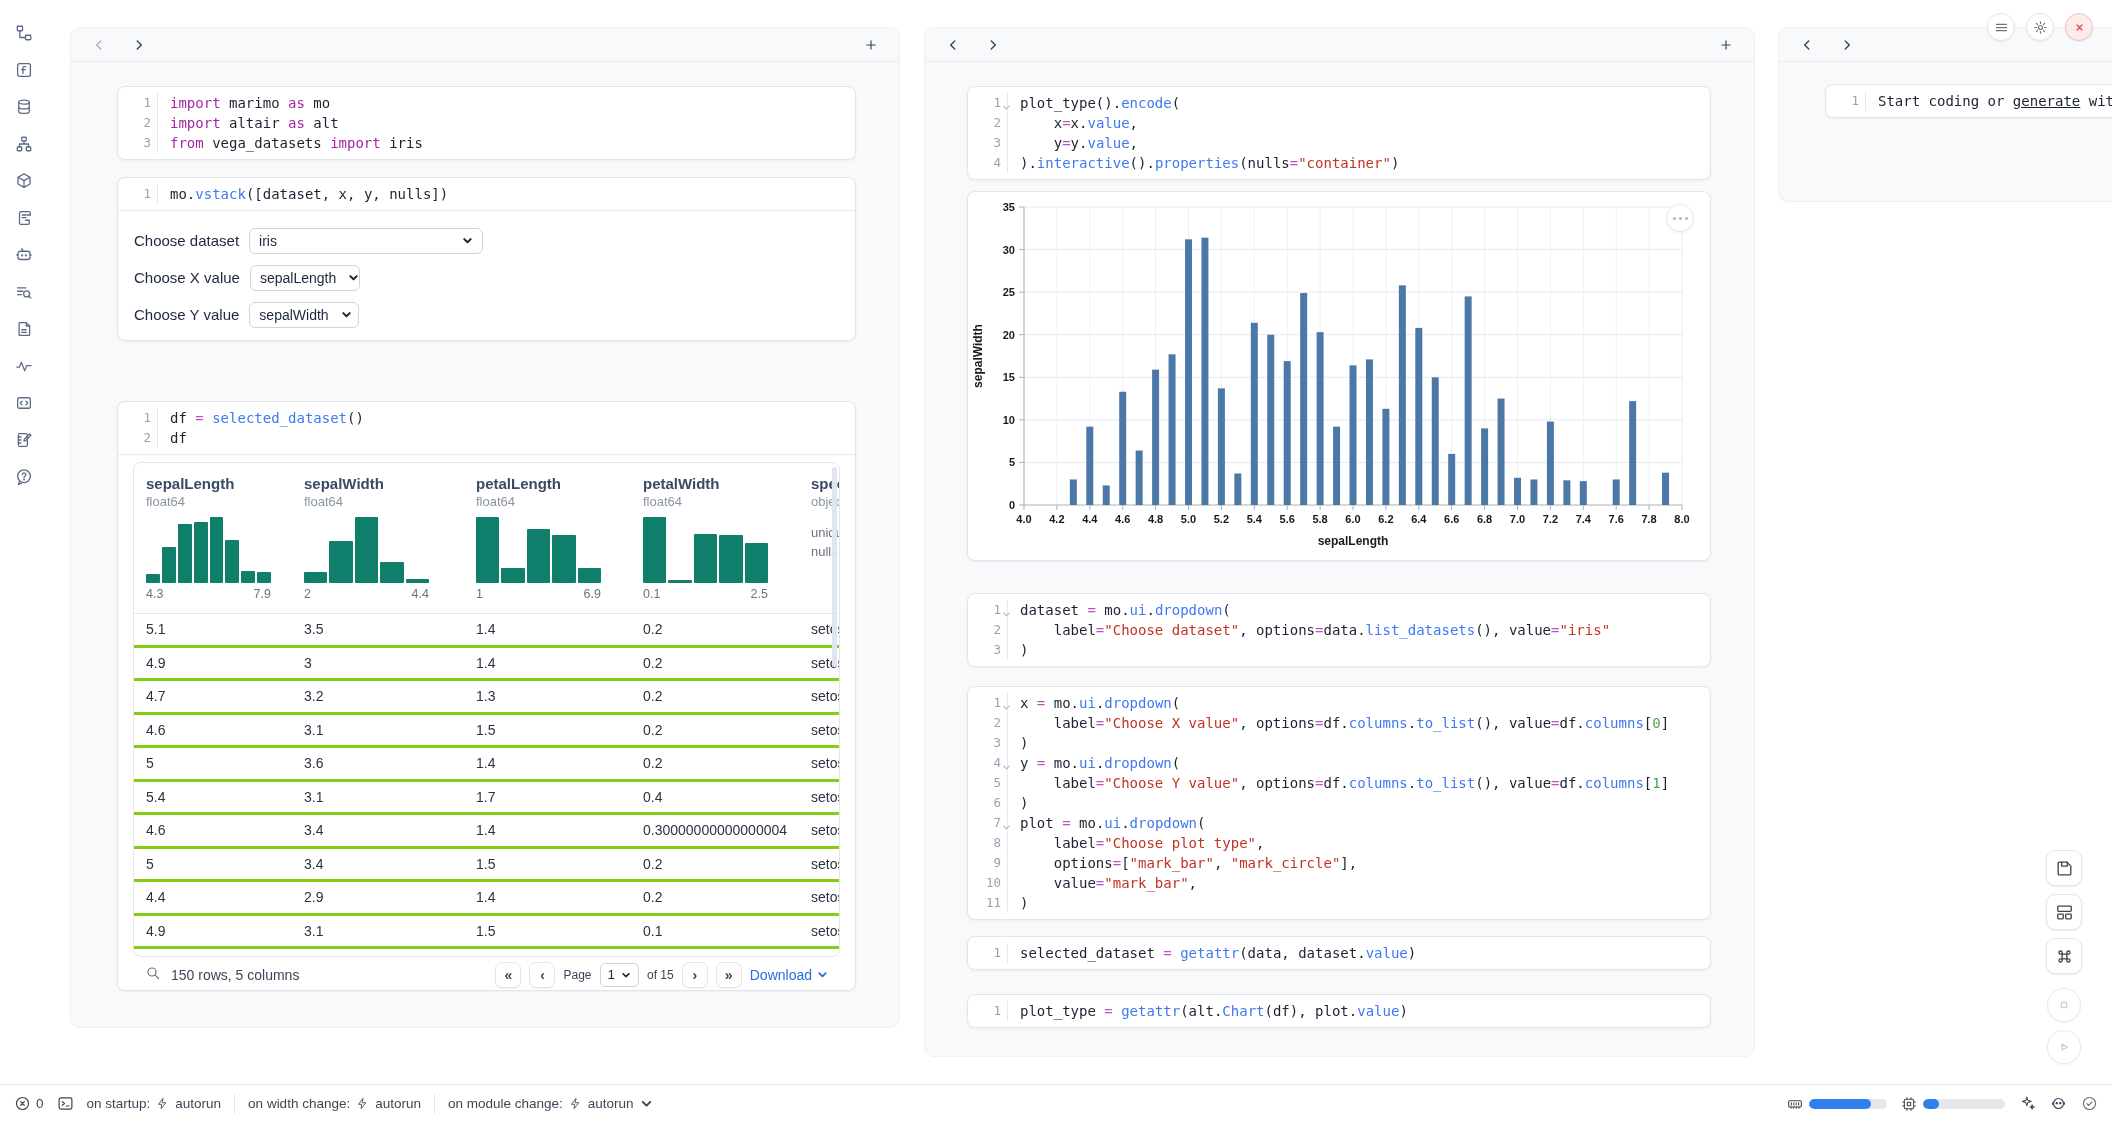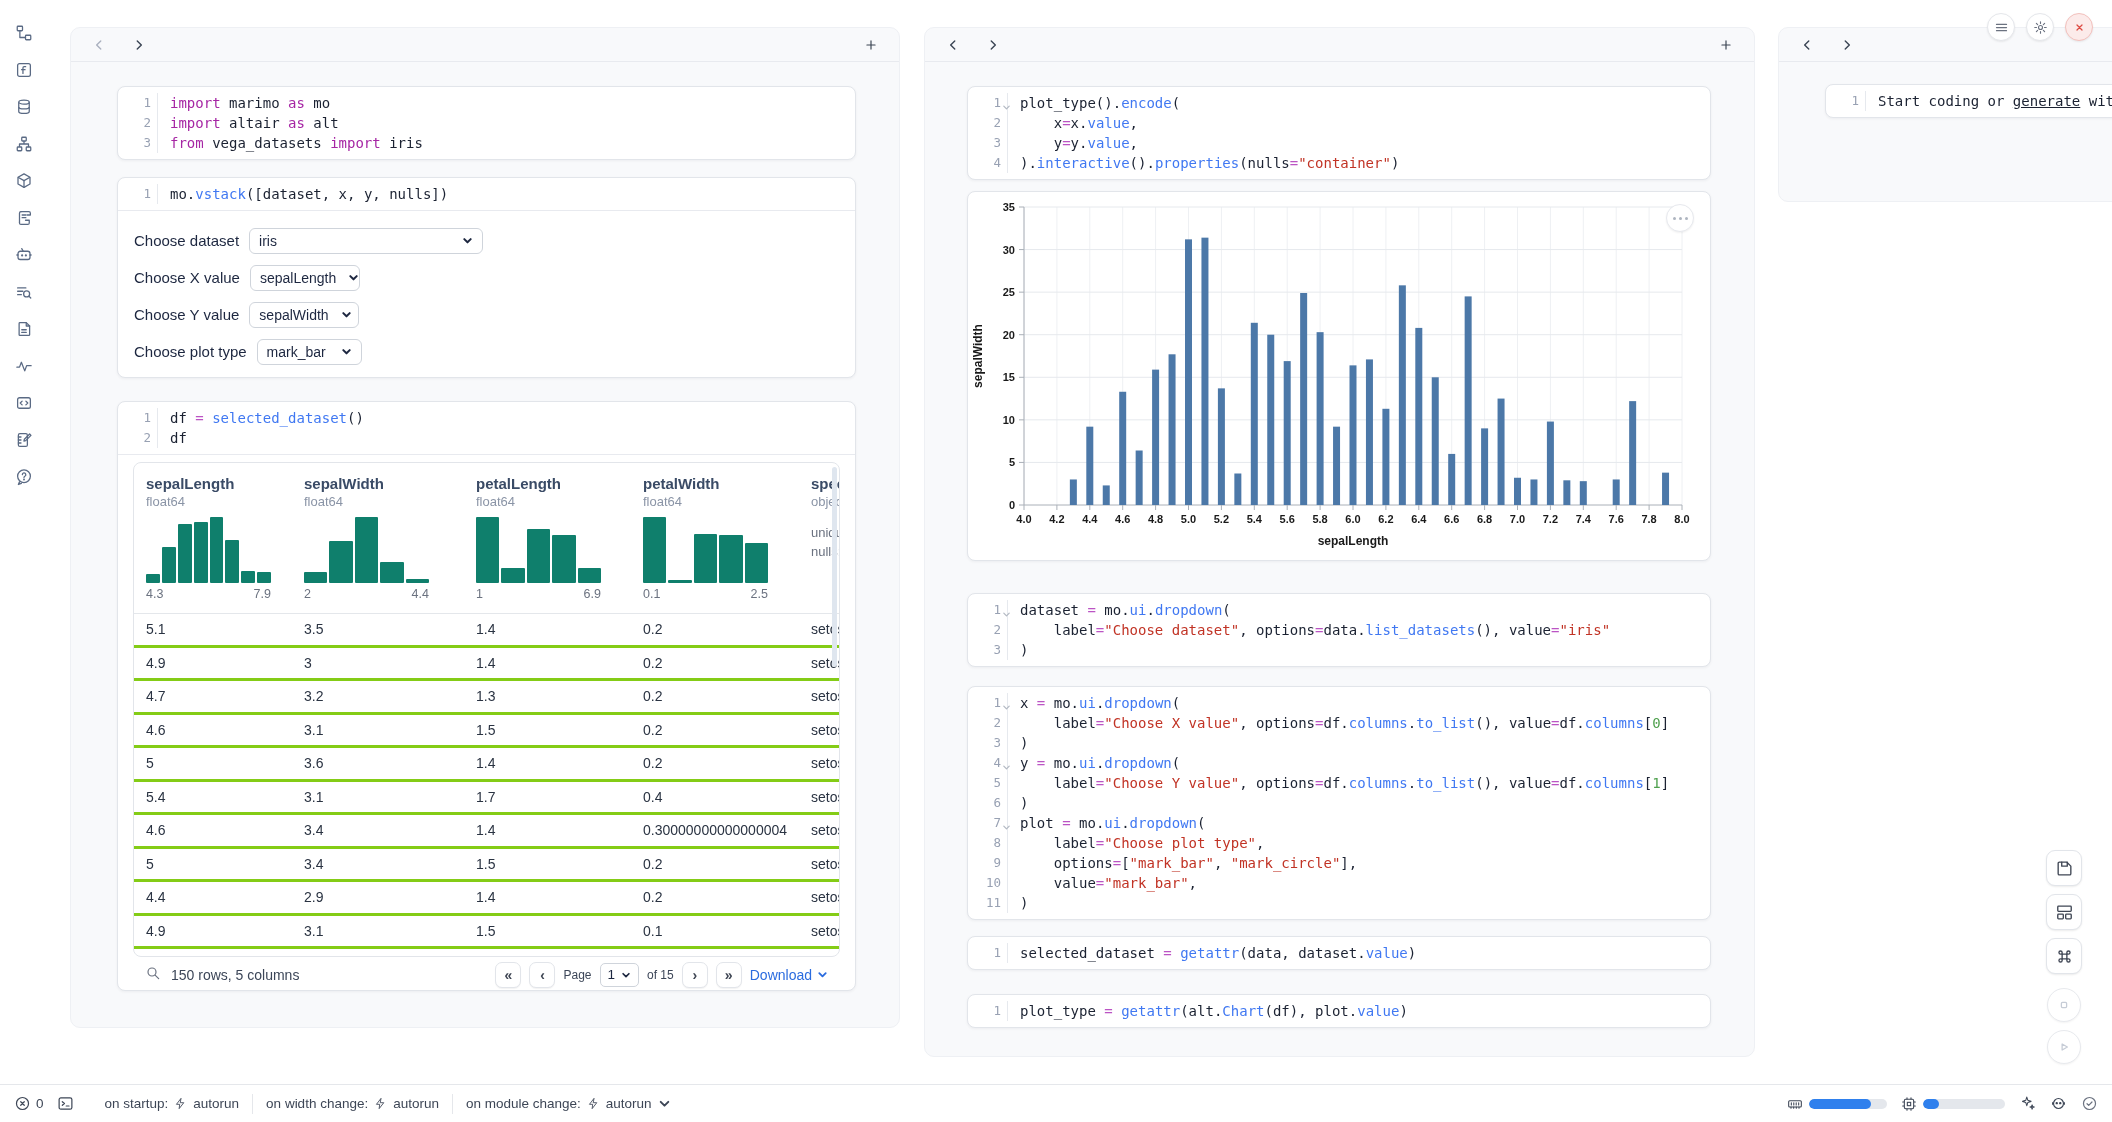--- a/index.html
+++ b/index.html
@@ -293,29 +293,20 @@
               <span>sepalLength</span>
               <svg viewBox="0 0 12 12" fill="none" stroke="currentColor" stroke-width="2.2" stroke-linecap="round" stroke-linejoin="round">
                 <path d="M2.5 4.5L6 8l3.5-3.5"></path>
               </svg>
             </span>
           </div>
           <div class="ctrl">
             <span class="ctrl-label">Choose Y value</span>
             <span class="select">
               <span>sepalWidth</span>
-              <svg viewBox="0 0 12 12" fill="none" stroke="currentColor" stroke-width="2.2" stroke-linecap="round" stroke-linejoin="round">
-                <path d="M2.5 4.5L6 8l3.5-3.5"></path>
-              </svg>
-            </span>
-          </div>
-          <div class="ctrl">
-            <span class="ctrl-label">Choose plot type</span>
-            <span class="select">
-              <span>mark_bar</span>
               <svg viewBox="0 0 12 12" fill="none" stroke="currentColor" stroke-width="2.2" stroke-linecap="round" stroke-linejoin="round">
                 <path d="M2.5 4.5L6 8l3.5-3.5"></path>
               </svg>
             </span>
           </div>
         </div>
     </div>
 
     <div class="cell" style="left:46px; top:373px; width:739px; height:590px;">
       <div class="codepart codesep">
@@ -862,21 +853,21 @@
           </svg>
         <span>0</span>
       </span>
       <span class="sb-icon">
         <svg viewBox="0 0 24 24" fill="none" stroke="currentColor" stroke-width="1.7" stroke-linecap="round" stroke-linejoin="round">
             <rect x="3" y="4" width="18" height="16" rx="2.5"></rect>
             <path d="M7.5 9.5l3 2.5-3 2.5"></path>
             <path d="M13 15.5h4"></path>
           </svg>
       </span>
-      <div id="rungroups" style="display:flex; align-items:center; gap:13px;margin-left:18px;">
+      <div id="rungroups" style="display:flex; align-items:center; gap:13px;">
           <span class="sb-group">
             <span>on startup:</span>
             <svg viewBox="0 0 24 24" fill="none" stroke="#3d4656" stroke-width="1.6" stroke-linejoin="round">
               <path d="M13 2.5L4.5 13.5h6l-1 8L18 10.5h-6.5z"></path>
             </svg>
             <span>autorun</span>
           </span>
           <span class="sb-sep"></span>
           <span class="sb-group">
             <span>on width change:</span>

